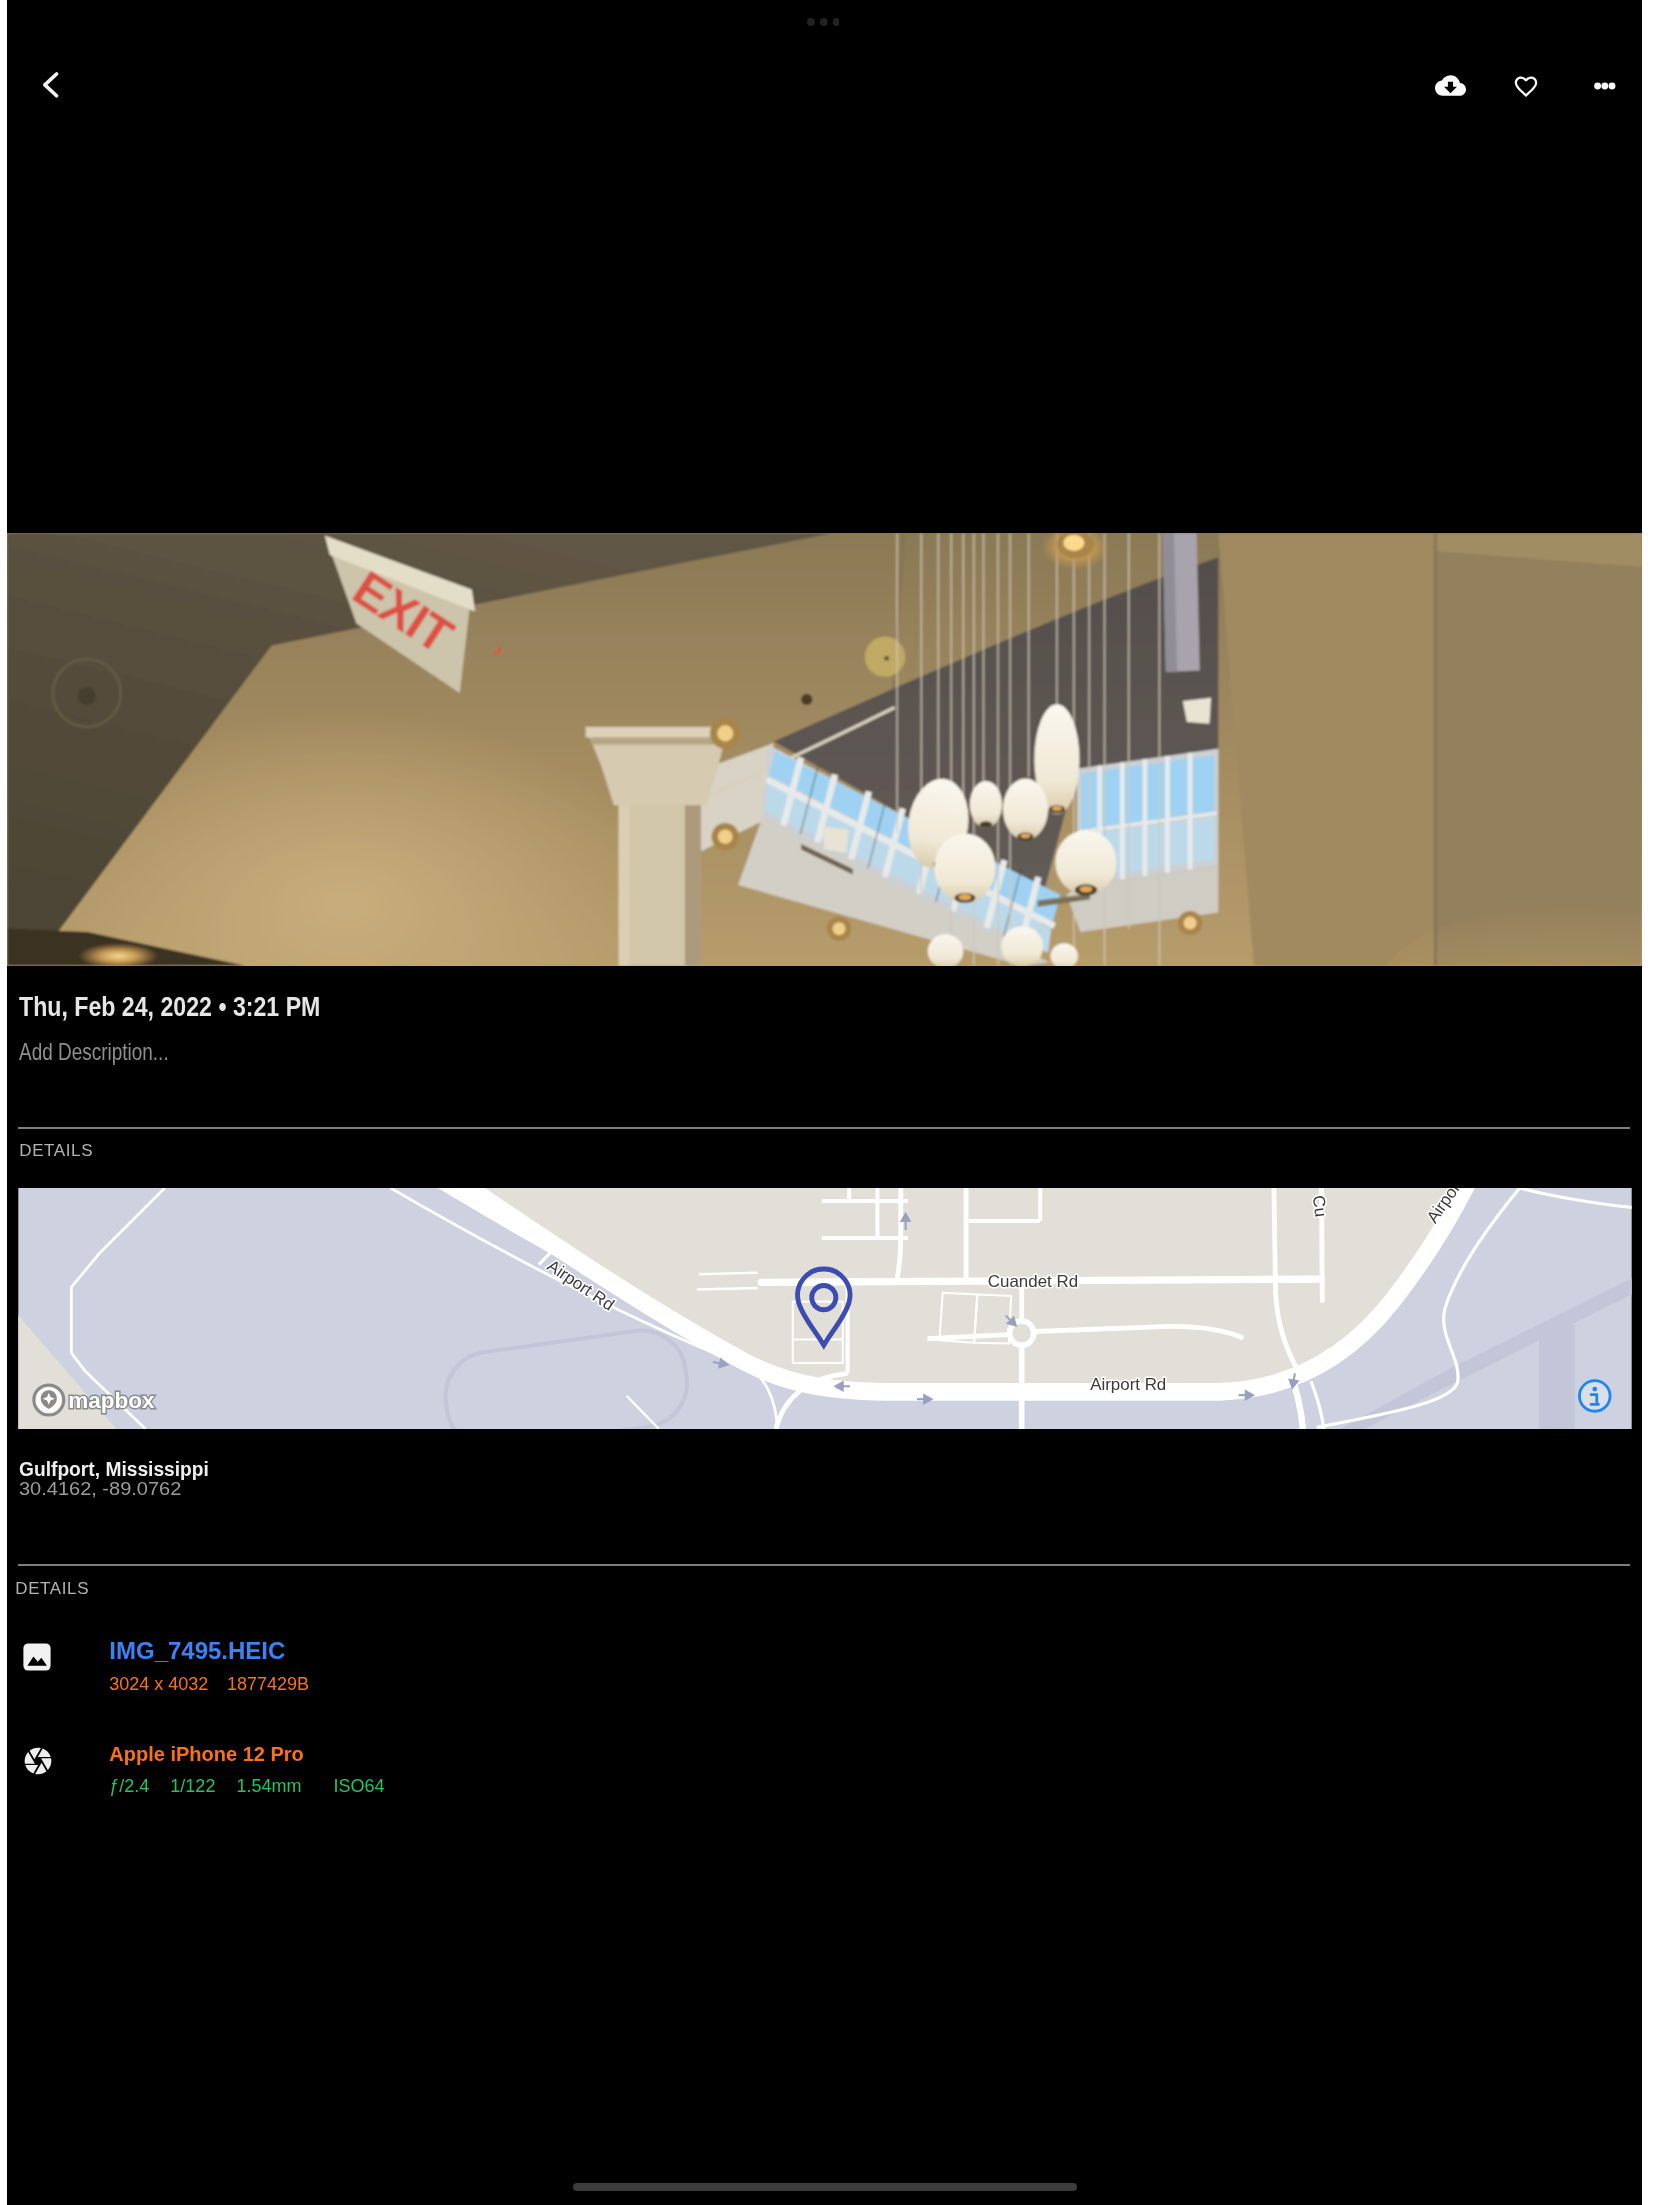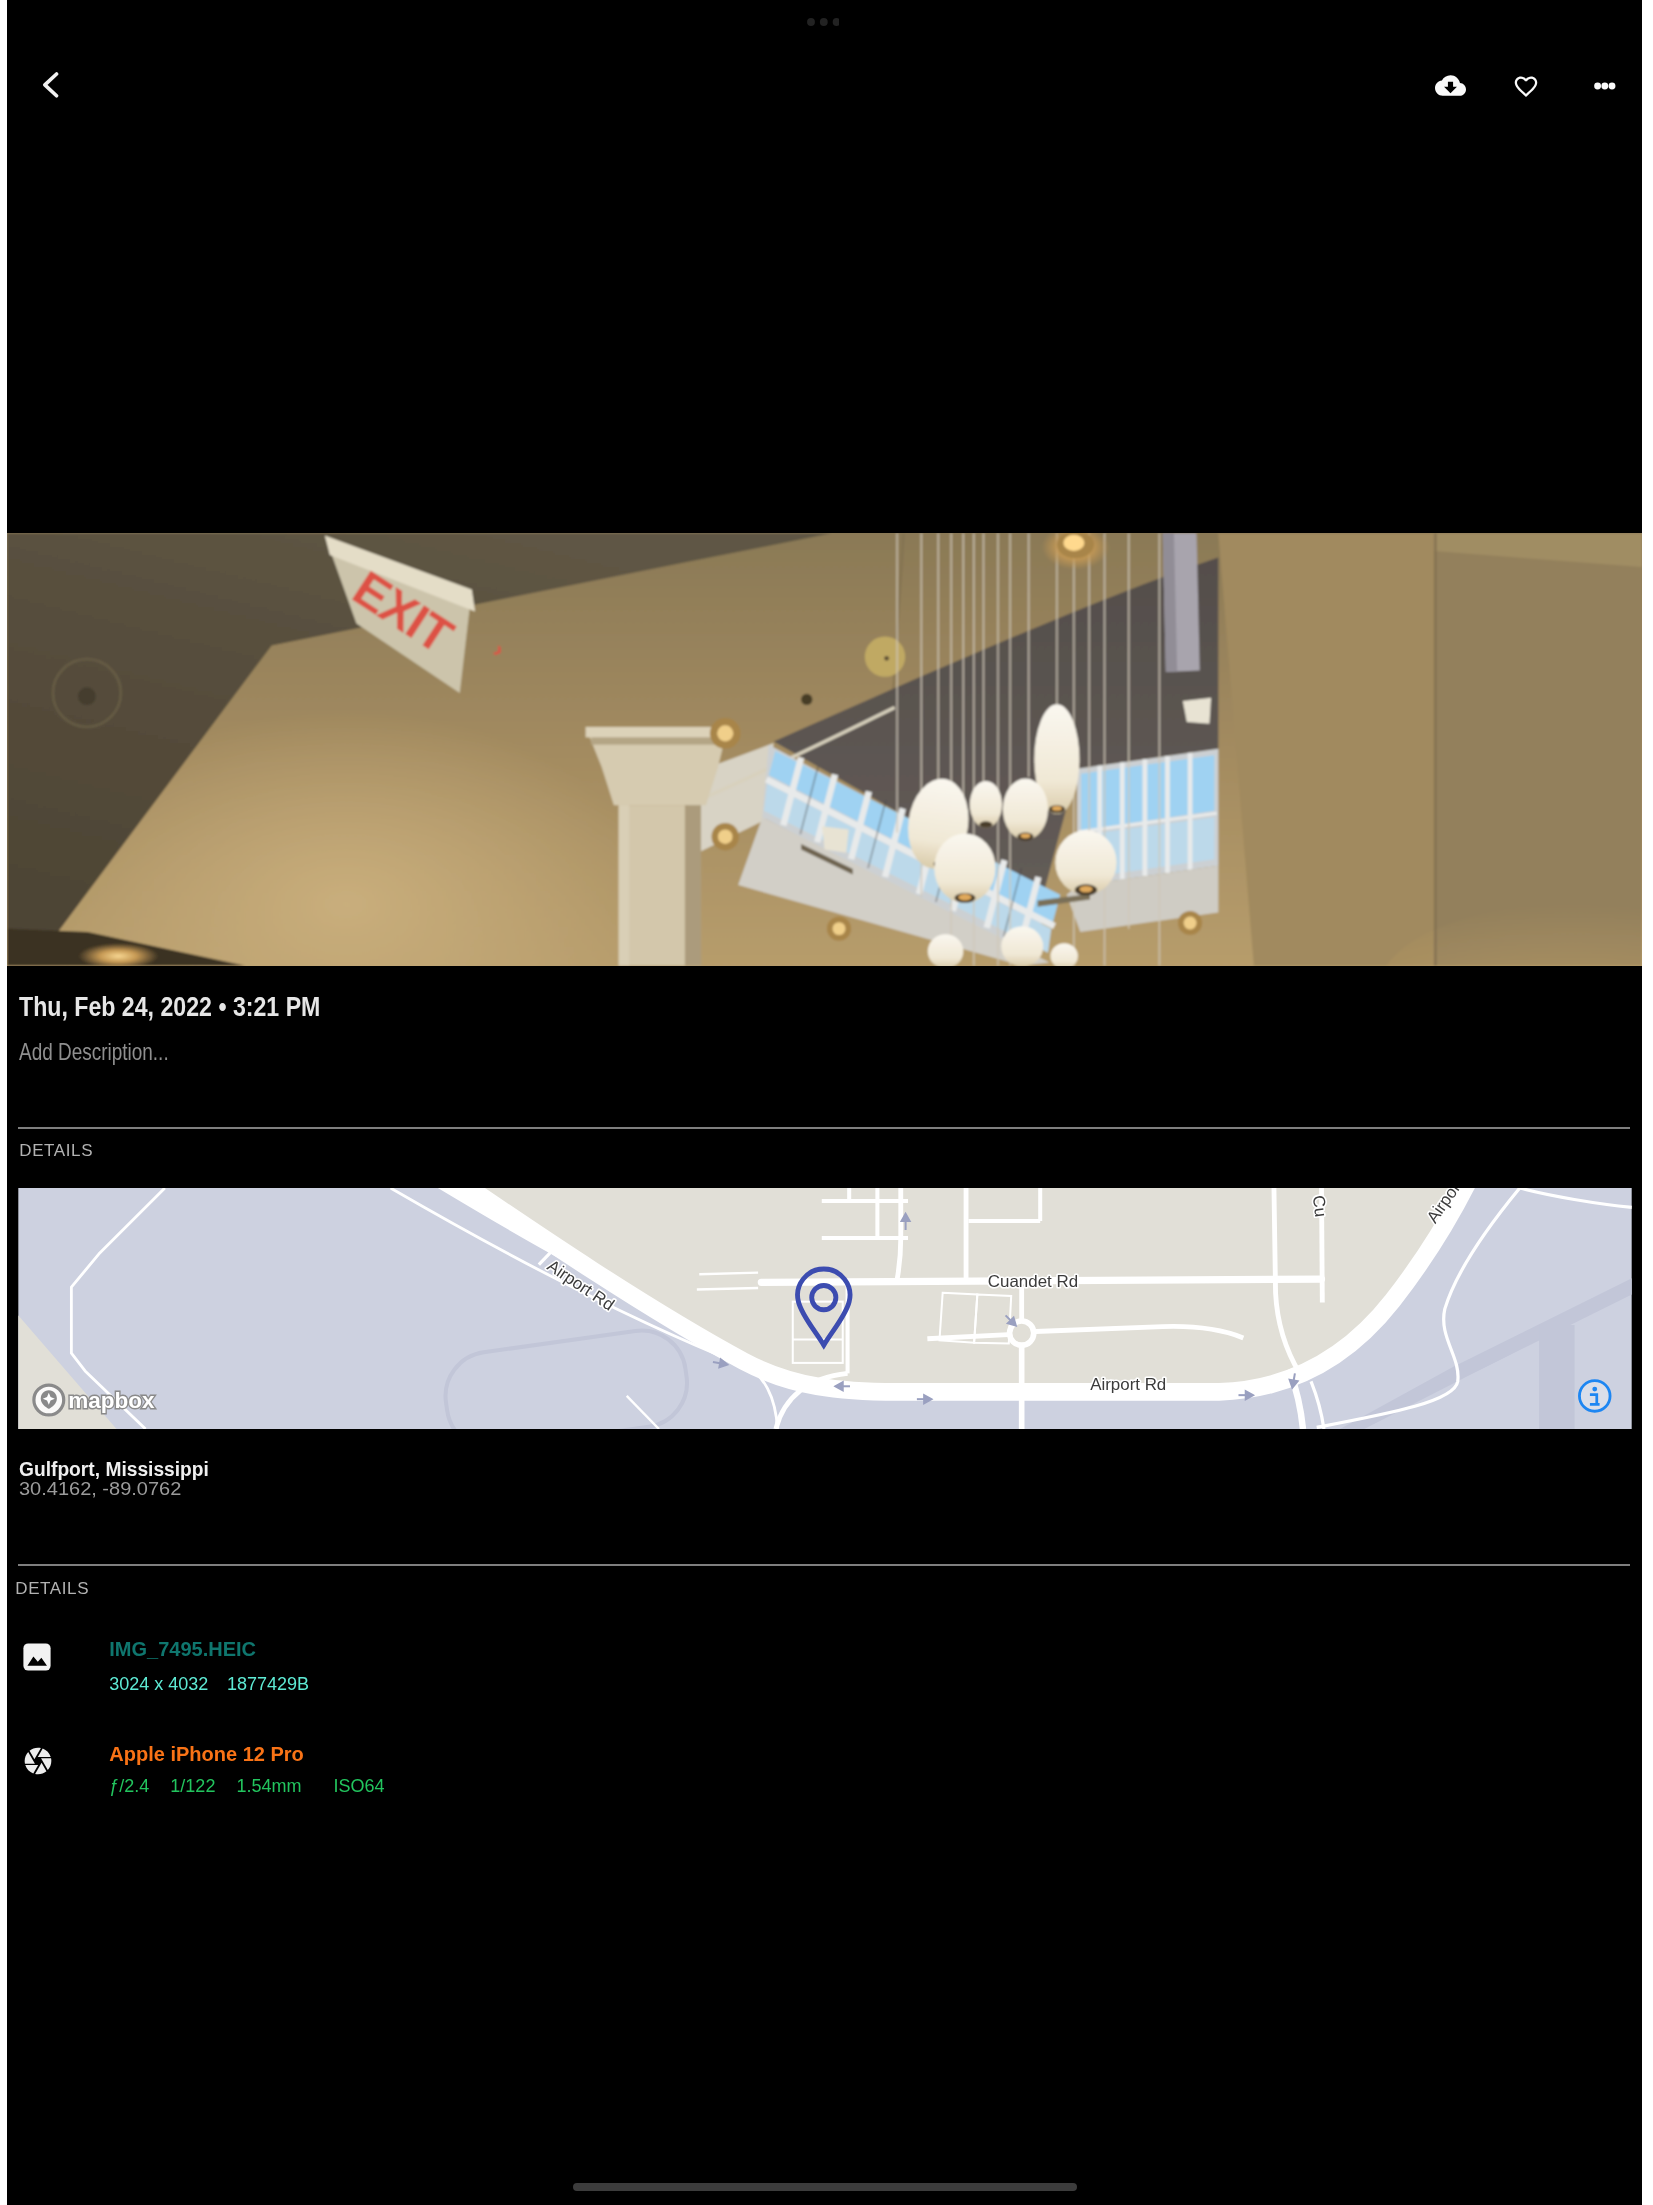--- a/index.html
+++ b/index.html
@@ -372,22 +372,22 @@
   <div class="abs" style="left:11.3px;top:1480px;font-size:18.6px;color:#9b9b9b;transform:scaleX(1.075);transform-origin:left top;">30.4162, -89.0762</div>
 
   <div class="abs" style="left:10.5px;top:1564px;width:1612px;height:1.6px;background:#7e7e7e;"></div>
 
   <div class="abs" style="left:8px;top:1580px;font-size:17px;color:#b2b2b2;letter-spacing:0.6px;">DETAILS</div>
 
   <svg class="abs" style="left:16px;top:1643px;" width="28" height="28" viewBox="0 0 35 35">
     <rect x="0.5" y="0.5" width="34" height="34" rx="6" fill="#f2f2f2"></rect>
     <path d="M5.5 28.5 L13 17 L18.5 23.5 L23 18.5 L30 28.5 Z" fill="#000"></path>
   </svg>
-  <div class="abs" style="left:102px;top:1639px;font-size:20px;font-weight:700;color:#0f766e;">IMG_7495.HEIC</div>
-  <div class="abs" style="left:102px;top:1675px;font-size:18px;color:#5eead4;"><span>3024 x 4032</span><span style="margin-left:18.6px;">1877429B</span></div>
+  <div class="abs" style="left:102px;top:1639px;font-size:24px;font-weight:700;color:#3b82f6;">IMG_7495.HEIC</div>
+  <div class="abs" style="left:102px;top:1675px;font-size:18px;color:#f97316;"><span>3024 x 4032</span><span style="margin-left:18.6px;">1877429B</span></div>
 
   <svg class="abs" style="left:14.5px;top:1745px;" width="32" height="32" viewBox="0 0 24 24">
     <path fill="#ededed" d="M9.4 10.5l4.77-8.26C13.47 2.09 12.75 2 12 2c-2.4 0-4.6.85-6.32 2.25l3.66 6.35.06-.1zM21.54 9c-.92-2.92-3.15-5.26-6-6.34L11.88 9h9.66zm.26 1h-7.49l.29.5 4.76 8.25C21 16.97 22 14.61 22 12c0-.69-.07-1.35-.2-2zM8.54 12l-3.9-6.75C3.01 7.03 2 9.39 2 12c0 .69.07 1.35.2 2h7.49l-1.15-2zm-6.08 3c.92 2.92 3.15 5.26 6 6.34L12.12 15H2.46zm11.27 0l-3.9 6.76c.7.15 1.42.24 2.17.24 2.4 0 4.6-.85 6.32-2.25l-3.66-6.35-.93 1.6z"></path>
   </svg>
   <div class="abs" style="left:102px;top:1744px;font-size:20px;font-weight:700;color:#f97316;">Apple iPhone 12 Pro</div>
   <div class="abs" style="left:102px;top:1777px;font-size:18px;color:#22c55e;"><span>ƒ/2.4</span><span style="margin-left:21px;">1/122</span><span style="margin-left:21px;">1.54mm</span><span style="margin-left:32px;">ISO64</span></div>
 
   <div class="abs" style="left:566px;top:2183px;width:504px;height:8px;border-radius:4px;background:#3c3c3c;"></div>
 </div>
 

